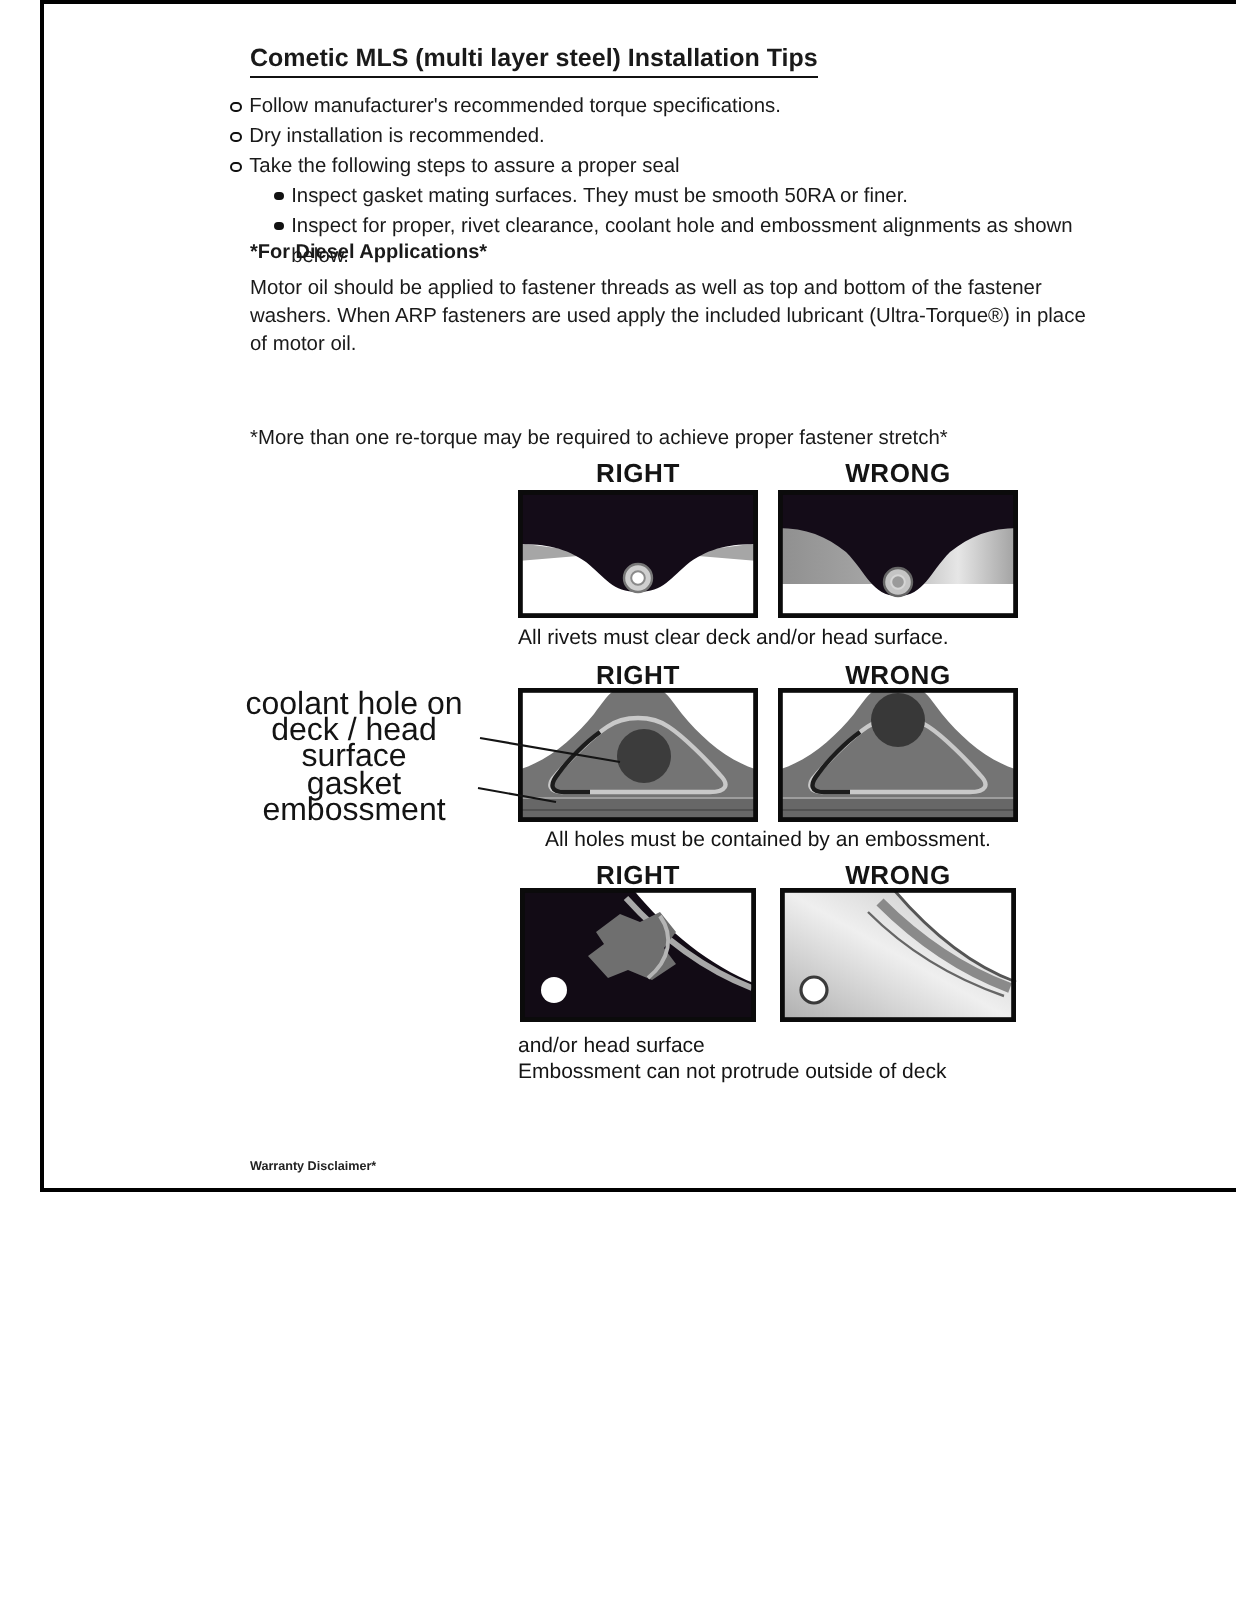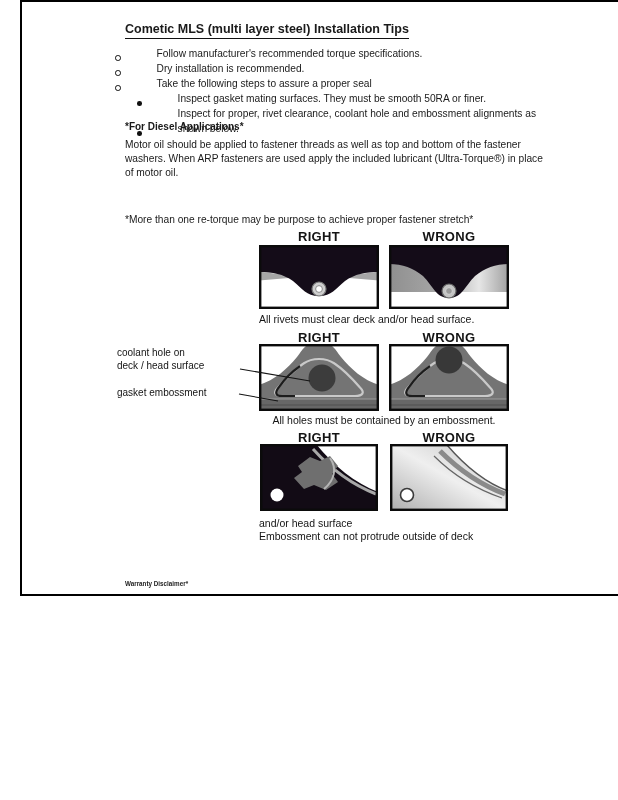--- a/index.html
+++ b/index.html
@@ -7,41 +7,41 @@
     position:relative;width:618px;height:596px;background:#fff;
     box-sizing:border-box;border:2px solid #000;overflow:hidden;
     font-family:"Liberation Sans","DejaVu Sans",sans-serif;color:#1a1a1a;margin-left:20px;
   }
   .abs{position:absolute;}
   
   .title{left:103px;top:20px;font-size:12.5px;font-weight:bold;
     border-bottom:1.6px solid #111;padding-bottom:2px;white-space:nowrap;}
   
   .bullets{left:93px;top:44px;width:440px;font-size:10.2px;}
-  .brow{display:flex;align-items:flex-end;line-height:15px;gap:32px;}
+  .brow{display:flex;align-items:flex-start;line-height:15px;}
   .brow.sub{padding-left:22px;}
   .ob{flex:0 0 auto;width:3.6px;height:3.6px;border:1px solid #111;border-radius:50%;
     margin:4.6px 4px 0 0;}
   .fb{flex:0 0 auto;width:4.6px;height:4.6px;background:#111;border-radius:50%;
     margin:4.6px 4px 0 0;}
   
   .h2{left:103px;top:119px;font-size:10px;font-weight:bold;white-space:nowrap;}
   .para{left:103px;width:424px;font-size:10.2px;line-height:14px;}
   #p1{top:136px;} #p2{top:169px;} #pnote{top:211px;white-space:nowrap;}
   
   .dglabel{width:120px;text-align:center;font-size:13px;letter-spacing:.3px;
     color:#141414;font-weight:700;}
   .cap{font-size:10.5px;line-height:13px;color:#141414;}
   .nowrap{white-space:nowrap;}
   .dbox{width:120px;height:67px;}
   .dbox svg{display:block;width:100%;height:100%;}
   .dbox1{width:120px;height:64px;}
   .dbox1 svg{display:block;width:100%;height:100%;}
   
-  .anno{width:120px;text-align:left;font-size:10px;line-height:13px;color:#141414;}
+  .anno{width:120px;text-align:center;font-size:16px;line-height:13px;color:#141414;}
   #anno-coolant{left:95px;top:344px;}
   #anno-emboss{left:95px;top:384px;}
   #leader-overlay{left:0;top:0;width:618px;height:800px;pointer-events:none;}
   
   .warranty{left:103px;top:578px;width:414px;font-size:6.3px;line-height:7px;color:#222;}
   .warranty .whead{font-weight:bold;margin-bottom:7px;}
   .warranty .wpara{margin-top:7px;}
   .warranty .wpara.cont{margin-top:0;}
   .warranty .wpara.first{margin-top:0;}
   
@@ -72,21 +72,21 @@
       <span>Inspect gasket mating surfaces.  They must be smooth 50RA or finer.</span>
     </div>
     <div class="brow sub">
       <span class="fb"></span>
       <span>Inspect for proper, rivet clearance, coolant hole and embossment alignments as shown below.</span>
     </div>
   </div>
 
   <div class="abs h2">*For Diesel Applications*</div>
   <div class="abs para" id="p1">Motor oil should be applied to fastener threads as well as top and bottom of the fastener washers. When ARP fasteners are used apply the included lubricant (Ultra-Torque®) in place of motor oil.</div>
-  <div class="abs para" id="pnote">*More than one re-torque may be purpose to achieve proper fastener stretch*</div>
+  <div class="abs para" id="pnote">*More than one re-torque may be required to achieve proper fastener stretch*</div>
 
   <div class="abs dglabel" style="left:237px;top:227px;">RIGHT</div>
   <div class="abs dglabel" style="left:367px;top:227px;">WRONG</div>
 
   <div class="abs dbox1" style="left:237px;top:243px;">
     <svg viewBox="0 0 120 64">
       <rect width="120" height="64" fill="#ffffff"></rect>
       <polygon points="0,26.5 42,32 0,35.5" fill="#a6a6a6"></polygon>
       <polygon points="120,26.5 78,32 120,35.5" fill="#a6a6a6"></polygon>
       <path d="M0,0 H120 V27 C106,27 96,29 86,36 C76,44 73,51 60,51 C47,51 44,44 34,36 C24,29 14,27 0,27 Z" fill="#140c18"></path>

